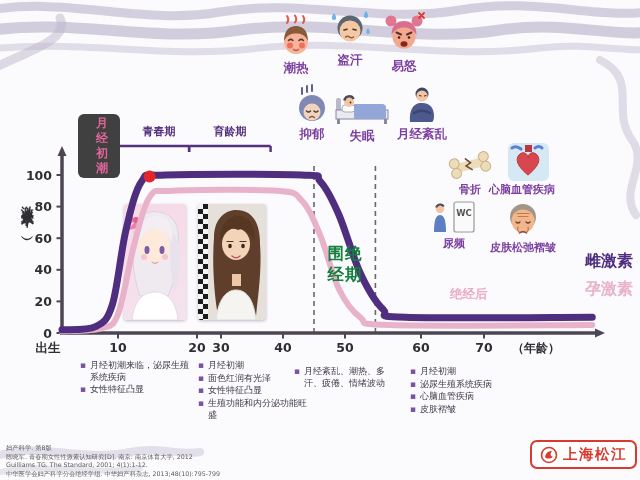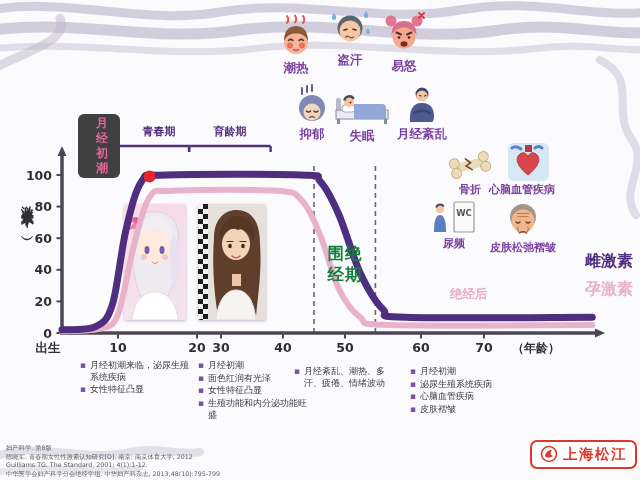--- a/index.html
+++ b/index.html
@@ -18,21 +18,21 @@
   .ylabel{writing-mode:vertical-rl;text-orientation:mixed;font-weight:bold;font-size:13px;color:#2e2e33;letter-spacing:3px}
   .legend-item{font-size:16px;font-weight:bold;margin-bottom:7px;white-space:nowrap}
   .photo{border-radius:3px;overflow:hidden;box-shadow:0 1px 3px rgba(80,60,100,.35)}
   .photo-anime{background:linear-gradient(160deg,#f7d9e6,#f3e4ee)}
   .photo-woman{background:#e6e0da}
   .checker{position:absolute;left:0;top:0;width:10px;height:116px;background:repeating-conic-gradient(#1c1c1c 0 25%,#f5f5f5 0 50%);background-size:10px 10px}
   .notes ul{list-style:none;font-size:9px;line-height:1.3;color:#413a4a}
   .notes li{position:relative;padding-left:10px;margin-bottom:1px}
   .notes li::before{content:"▪";position:absolute;left:0;top:0;color:#7b52a1}
   .citations ul{list-style:none;font-size:6.3px;line-height:1.35;color:#5a5a5a}
-  .stamp{display:inline-flex;align-items:flex-start;gap:5px;border:2px solid #d9392e;border-radius:7px;padding:3px 8px;background:rgba(255,255,255,.92)}
+  .stamp{display:inline-flex;align-items:flex-end;gap:5px;border:2px solid #d9392e;border-radius:7px;padding:3px 8px;background:rgba(255,255,255,.92)}
   .stamp-text{color:#d9392e;font-weight:bold;font-size:14.5px;letter-spacing:1.5px;white-space:nowrap}
 </style>
 </head>
 <body>
 
 <svg id="bg-waves" width="640" height="480" viewBox="0 0 640 480" aria-hidden="true">
   <g fill="none" stroke-linecap="round">
     <path d="M-20,12 C60,-6 140,26 220,12 C300,-2 380,24 460,10 C540,-4 600,22 660,10" stroke="#c3bcd2" stroke-width="9" opacity="0.7"></path>
     <path d="M-20,32 C70,16 150,44 240,30 C330,18 410,44 500,30 C570,20 620,40 660,30" stroke="#b0a7c3" stroke-width="11" opacity="0.55"></path>
     <path d="M-20,50 C80,38 160,60 260,48 C360,38 440,60 540,48 C590,42 630,54 660,48" stroke="#cfc9dc" stroke-width="7" opacity="0.6"></path>

